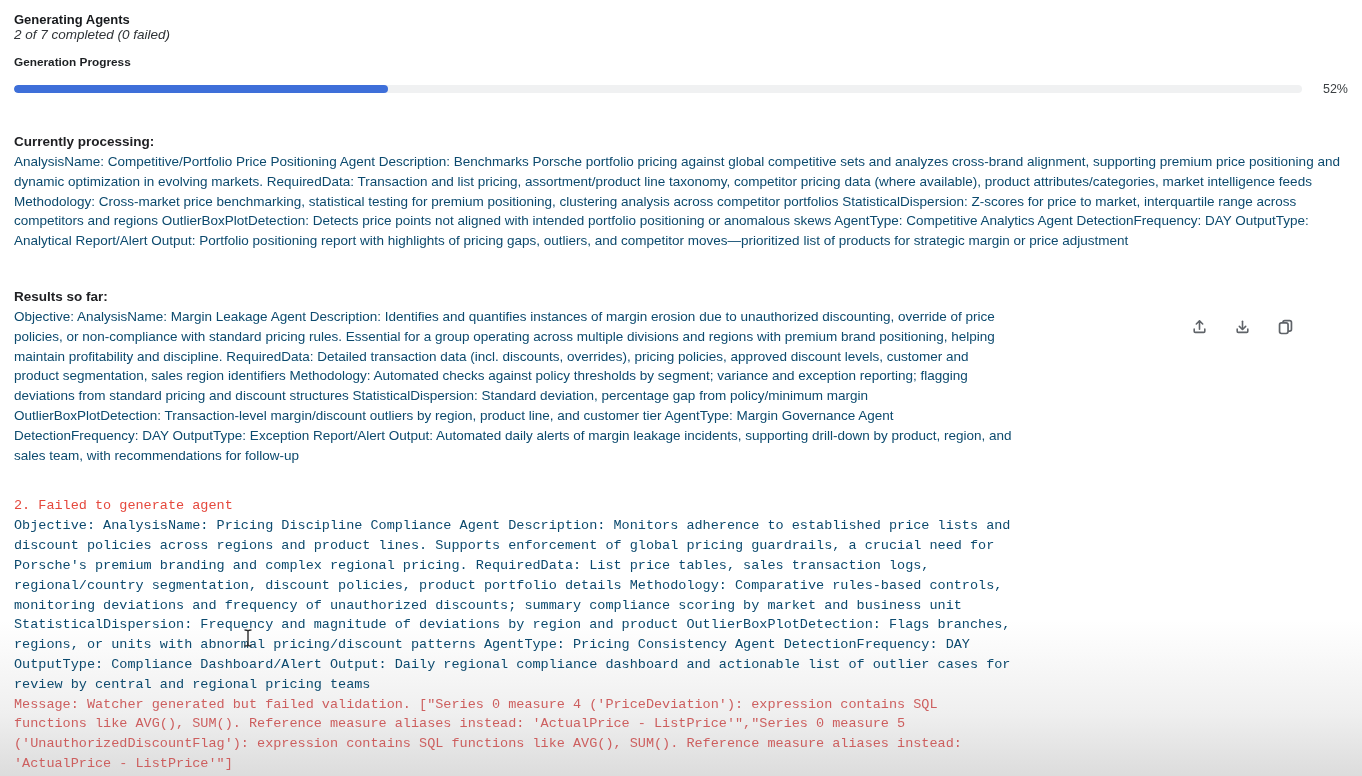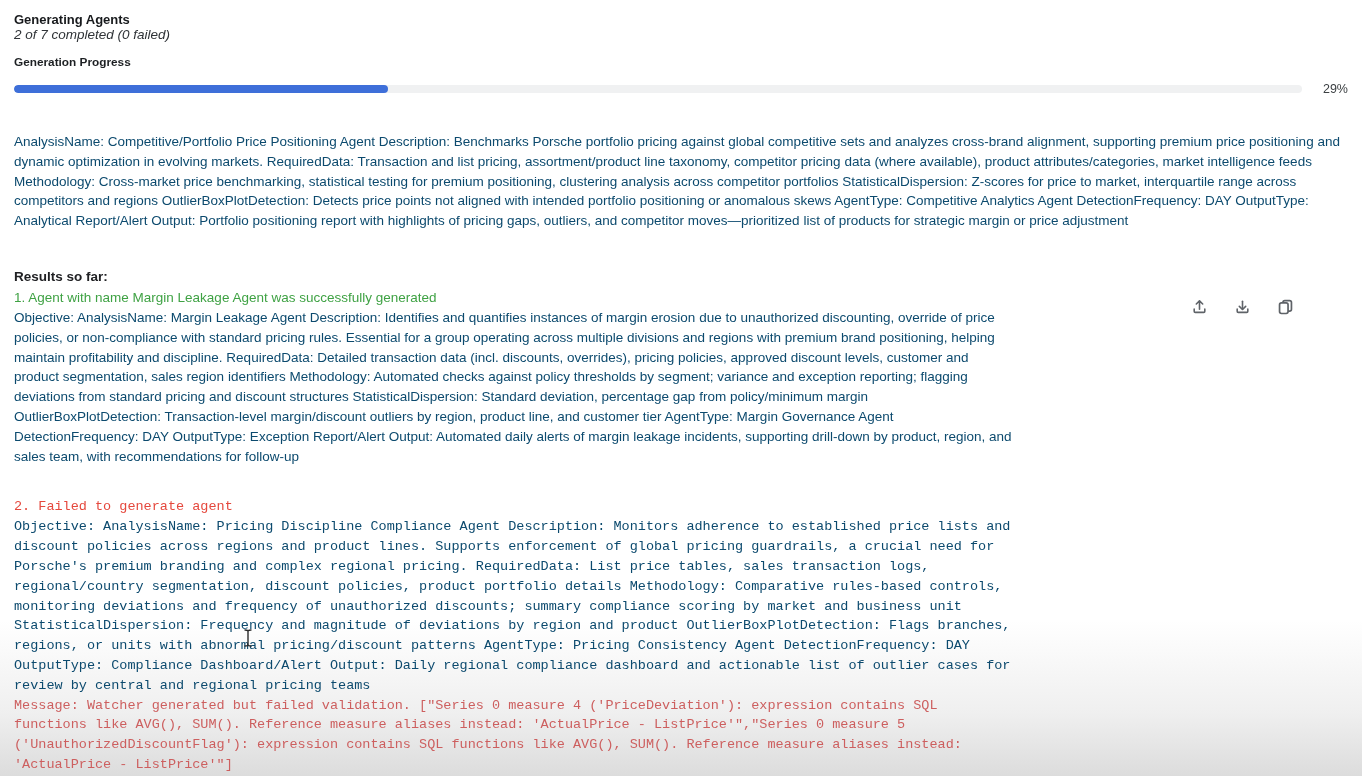--- a/index.html
+++ b/index.html
@@ -46,33 +46,33 @@
 <body>
 
 <div class="page-title">Generating Agents</div>
 <div class="status-line">2 of 7 completed (0 failed)</div>
 <div class="progress-label">Generation Progress</div>
 
 <div class="progress-row">
   <div class="progress-track">
     <div class="progress-fill" style="width: 29%;"></div>
   </div>
-  <div class="progress-pct">29%</div>
+  <div class="progress-pct">52%</div>
 </div>
 
 <div class="processing-block">
+  <div class="section-heading">Currently processing:</div>
   <div class="body-text">AnalysisName: Competitive/Portfolio Price Positioning Agent Description: Benchmarks Porsche portfolio pricing against global competitive sets and analyzes cross-brand alignment, supporting premium price positioning and dynamic optimization in evolving markets. RequiredData: Transaction and list pricing, assortment/product line taxonomy, competitor pricing data (where available), product attributes/categories, market intelligence feeds Methodology: Cross-market price benchmarking, statistical testing for premium positioning, clustering analysis across competitor portfolios StatisticalDispersion: Z-scores for price to market, interquartile range across competitors and regions OutlierBoxPlotDetection: Detects price points not aligned with intended portfolio positioning or anomalous skews AgentType: Competitive Analytics Agent DetectionFrequency: DAY OutputType: Analytical Report/Alert Output: Portfolio positioning report with highlights of pricing gaps, outliers, and competitor moves—prioritized list of products for strategic margin or price adjustment</div>
 </div>
 
 <div>
   <div class="section-heading">Results so far:</div>
 
   <div class="result-row">
     <div class="result-col">
-      <div class="result-title success">1. Agent with name Margin Leakage Agent was successfully generated</div>
       <div class="body-text">Objective: AnalysisName: Margin Leakage Agent Description: Identifies and quantifies instances of margin erosion due to unauthorized discounting, override of price policies, or non-compliance with standard pricing rules. Essential for a group operating across multiple divisions and regions with premium brand positioning, helping maintain profitability and discipline. RequiredData: Detailed transaction data (incl. discounts, overrides), pricing policies, approved discount levels, customer and product segmentation, sales region identifiers Methodology: Automated checks against policy thresholds by segment; variance and exception reporting; flagging deviations from standard pricing and discount structures StatisticalDispersion: Standard deviation, percentage gap from policy/minimum margin OutlierBoxPlotDetection: Transaction-level margin/discount outliers by region, product line, and customer tier AgentType: Margin Governance Agent DetectionFrequency: DAY OutputType: Exception Report/Alert Output: Automated daily alerts of margin leakage incidents, supporting drill-down by product, region, and sales team, with recommendations for follow-up</div>
     </div>
     <div class="actions">
       <button class="icon-btn">
         <span>
           <svg width="17" height="17" viewBox="0 0 16 16" fill="none" stroke="#5f6368" stroke-width="1.5" stroke-linecap="round" stroke-linejoin="round">
             <path d="M3 10.5v2a1 1 0 0 0 1 1h8a1 1 0 0 0 1-1v-2"></path>
             <path d="M8 10.5V3"></path>
             <path d="M5 5.6 8 2.7l3 2.9"></path>
           </svg>

